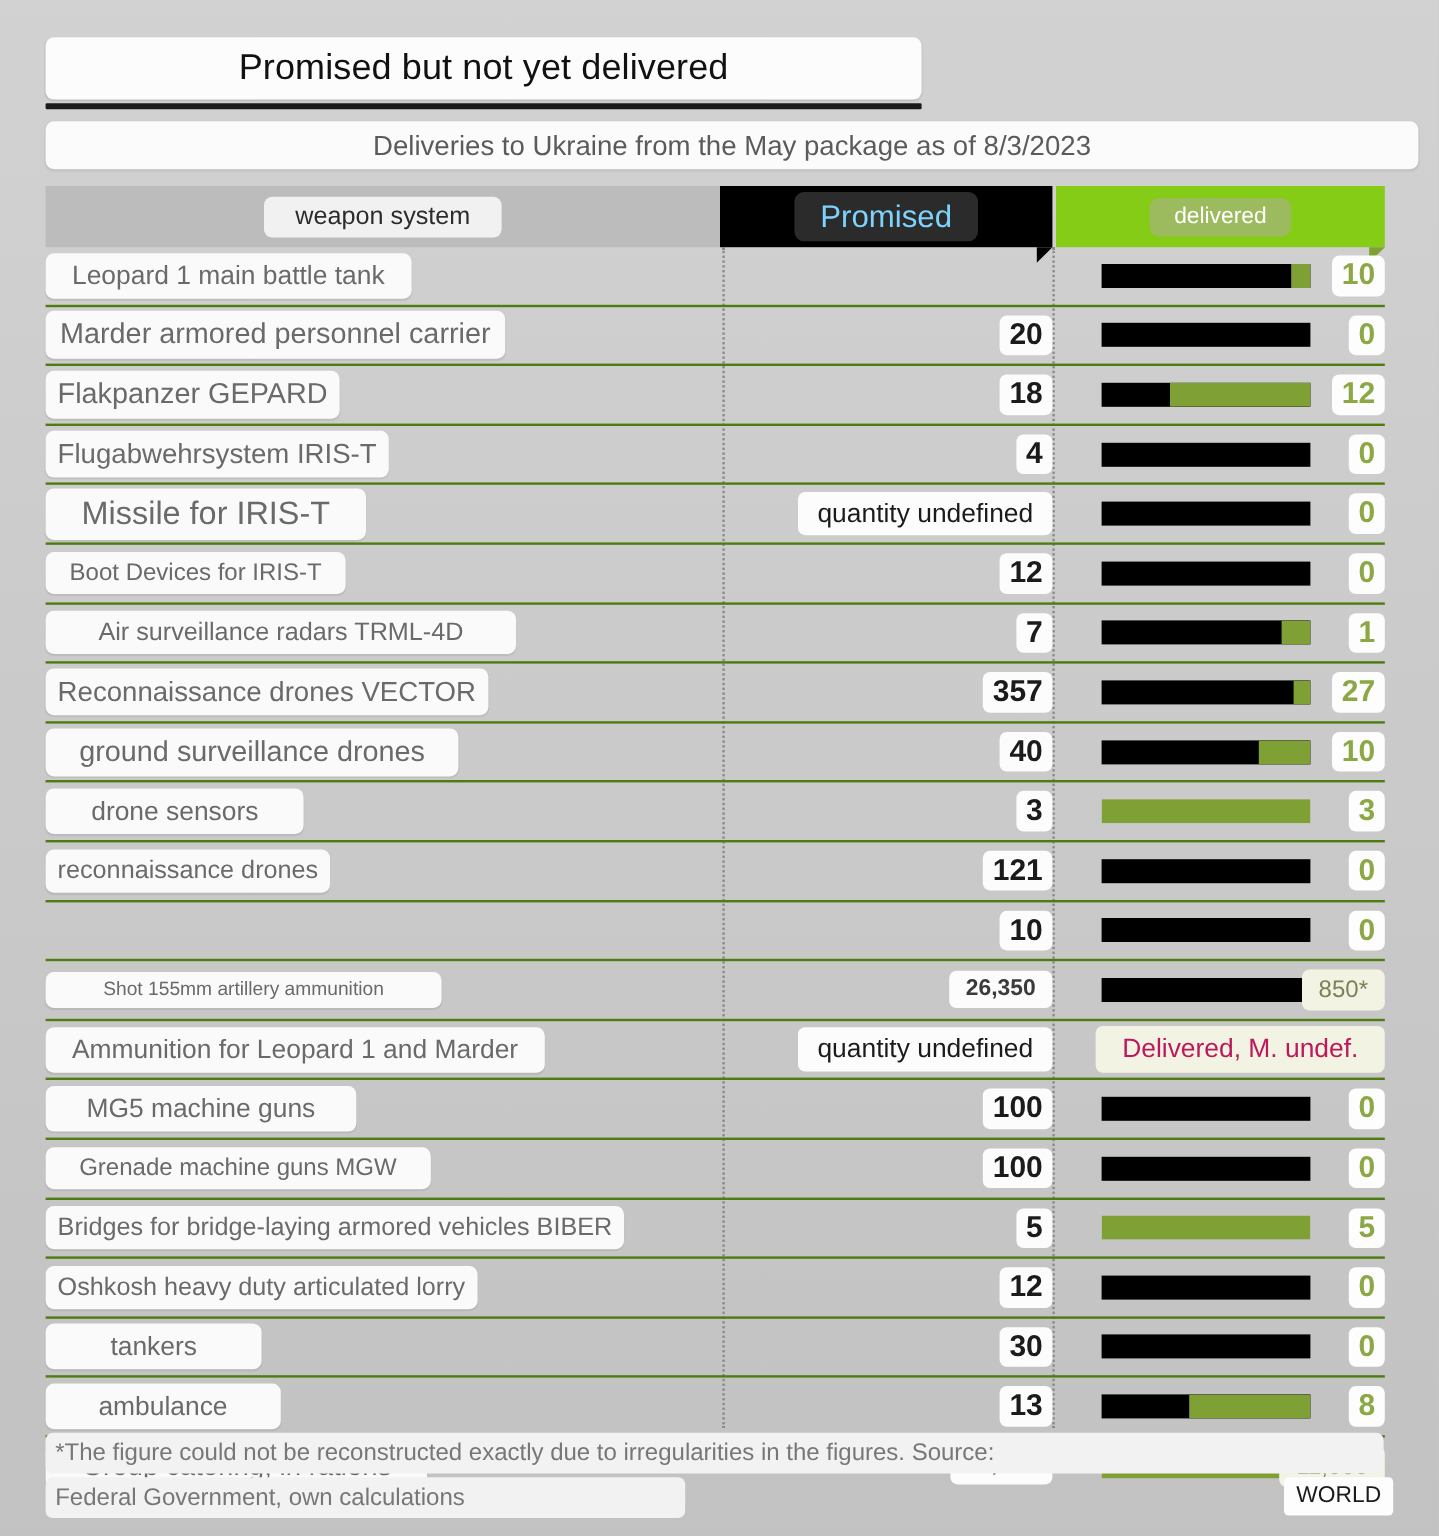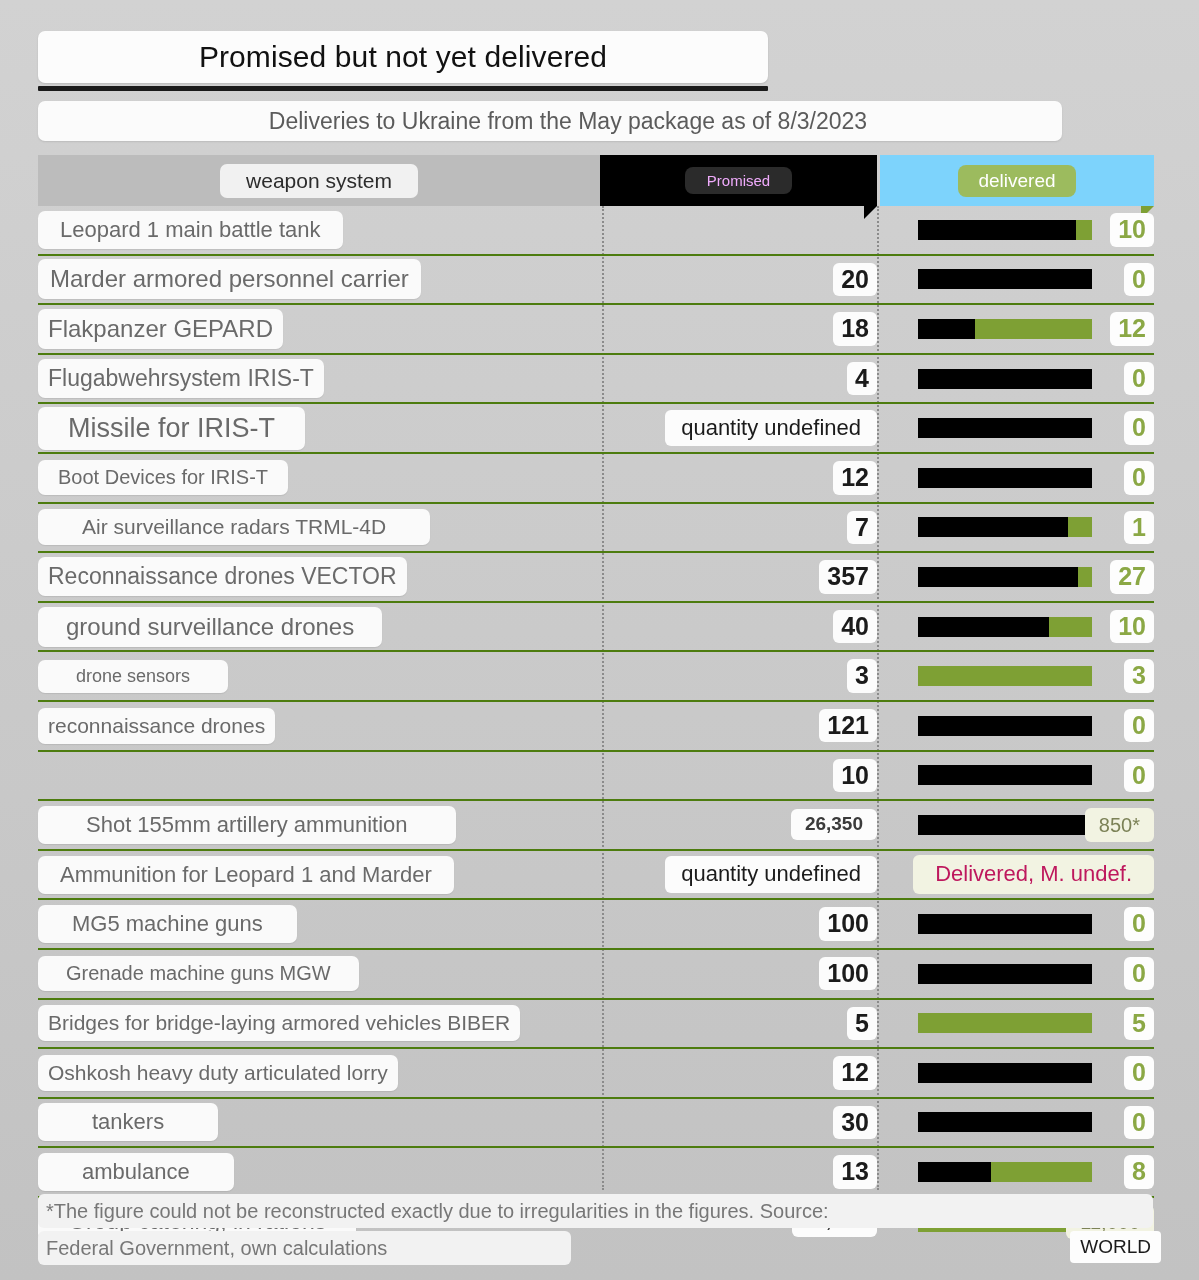--- a/index.html
+++ b/index.html
@@ -42,29 +42,28 @@
     background: #1a1a1a;
     margin-top: 3px;
     width: 100%;
     border-radius: 1px;
   }
 
   .subtitle-pill {
     position: absolute;
     left: 38px;
     top: 101px;
-    width: 988px;
+    width: 1144px;
     height: 40px;
     background: #fbfbfb;
     border-radius: 7px;
     display: flex;
     align-items: center;
     justify-content: center;
     box-shadow: 0 1px 2px rgba(0,0,0,0.1);
-    padding-left: 36px;
   }
   .subtitle-pill span {
     font-size: 23px;
     color: #5b5b5b;
   }
 
   
   .header-band {
     position: absolute;
     left: 38px;
@@ -90,36 +89,36 @@
     position: absolute;
     left: 562px; top: 0;
     width: 277px; height: 51px;
     background: #000;
     display: flex; align-items: center; justify-content: center;
   }
   .hdr-promised .pill {
     background: #2b2b2b;
     border-radius: 8px;
     padding: 5px 22px;
-    font-size: 15px;
-    color: #f0abfc;
+    font-size: 26px;
+    color: #7dd3fc;
   }
   .hdr-promised-tail {
     position: absolute;
     left: 826px;
     top: 51px;
     width: 0; height: 0;
     border-left: 13px solid #000;
     border-bottom: 13px solid transparent;
   }
   .hdr-delivered {
     position: absolute;
     left: 842px; top: 0;
     width: 274px; height: 51px;
-    background: #7dd3fc;
+    background: #84cc16;
     display: flex; align-items: center; justify-content: center;
   }
   .hdr-delivered .pill {
     background: #9cbb5e;
     border-radius: 8px;
     padding: 5px 20px;
     font-size: 19px;
     color: #ffffff;
   }
   .hdr-delivered-tail {
@@ -472,21 +471,21 @@
         <div class="bar">
           <div class="green" style="width: 25%;"></div>
         </div>
       </div>
       <div class="delivered-cell">
         <div class="delivered-pill">10</div>
       </div>
     </div>
     <div class="row">
       <div class="label-cell">
-        <div class="label-pill" style="font-size: 18px; padding-left: 38px; padding-right: 38px;">drone sensors</div>
+        <div class="label-pill" style="font-size: 22px; padding-left: 38px; padding-right: 38px;">drone sensors</div>
       </div>
       <div class="promised-cell">
         <div class="promised-pill">3</div>
       </div>
       <div class="bar-cell">
         <div class="bar">
           <div class="green" style="width: 100%;"></div>
         </div>
       </div>
       <div class="delivered-cell">
@@ -517,21 +516,21 @@
         <div class="bar">
           <div class="green" style="width: 0%;"></div>
         </div>
       </div>
       <div class="delivered-cell">
         <div class="delivered-pill">0</div>
       </div>
     </div>
     <div class="row">
       <div class="label-cell">
-        <div class="label-pill" style="font-size: 22px; padding-left: 48px; padding-right: 48px;">Shot 155mm artillery ammunition</div>
+        <div class="label-pill" style="font-size: 16px; padding-left: 48px; padding-right: 48px;">Shot 155mm artillery ammunition</div>
       </div>
       <div class="promised-cell">
         <div class="promised-pill small">26,350</div>
       </div>
       <div class="bar-cell">
         <div class="bar">
           <div class="green" style="width: 4%;"></div>
         </div>
       </div>
       <div class="delivered-cell">

